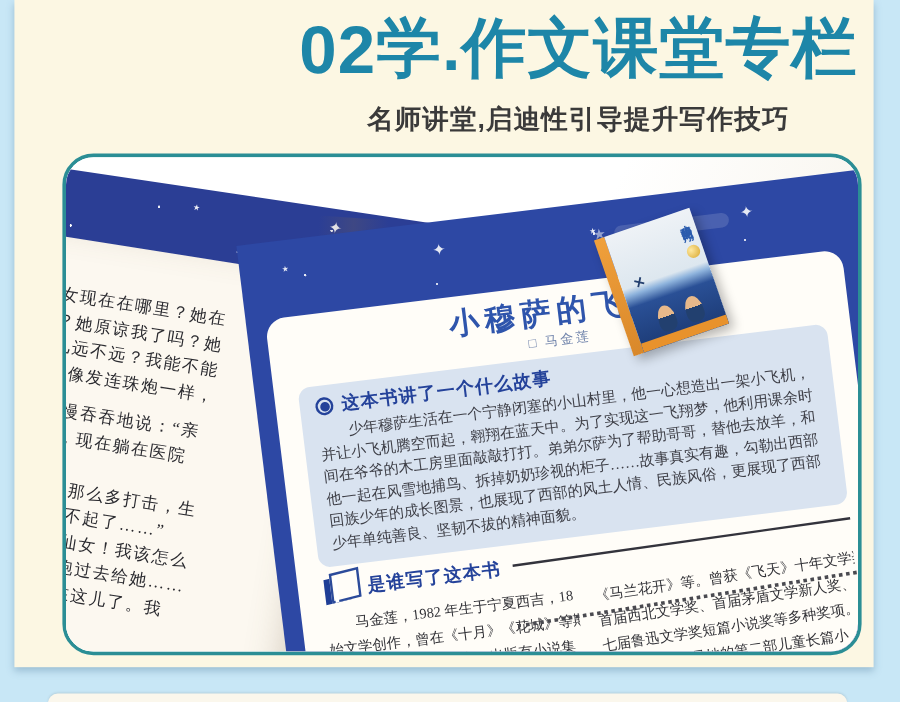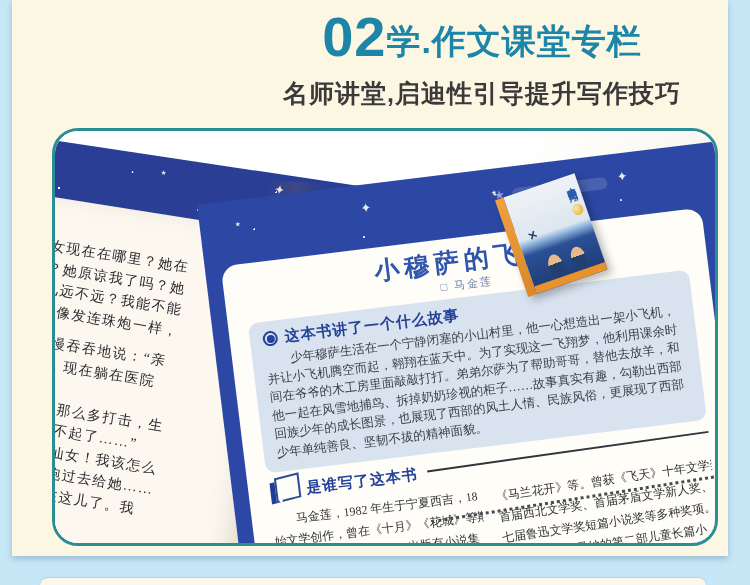--- a/index.html
+++ b/index.html
@@ -7,22 +7,22 @@
   .page { position:relative; width:750px; height:585px; background:#c8e7f6; overflow:hidden; }
 
   
   .cream { position:absolute; left:12px; top:0; width:716px; height:556px;
            background:#fcf7e3; box-shadow:0 3px 6px rgba(100,140,170,.45); }
 
   
   .header { position:absolute; top:4px; left:235px; width:470px; text-align:center; }
   .h-row { color:#1d86a8; font-weight:900; white-space:nowrap; }
   .h-num { font-size:56px; letter-spacing:1px; vertical-align:-3px; }
-  .h-ttl { font-size:34px; letter-spacing:1px; }
-  .h-sub { margin-top:8px; font-size:25px; color:#3a3a3a; font-weight:700; letter-spacing:1px;text-align:center; }
+  .h-ttl { font-size:54px; letter-spacing:1px; }
+  .h-sub { margin-top:8px; font-size:22px; color:#3a3a3a; font-weight:700; letter-spacing:1px;text-align:center; }
 
   
   .card { position:absolute; left:40px; top:128px; width:666px; height:418px; box-sizing:border-box;
           border:3px solid #2b8e95; border-radius:26px; background:#fff; overflow:hidden; }
   .photo { position:absolute; inset:0; background:linear-gradient(115deg,#ffffff 55%,#f4efe3 100%); overflow:hidden; }
 
   
   .band-left { position:absolute; left:-24px; top:6px; width:440px; height:66px;
                transform:rotate(8.5deg); transform-origin:0 0; background-color:#2b3e95;
                background-image:

